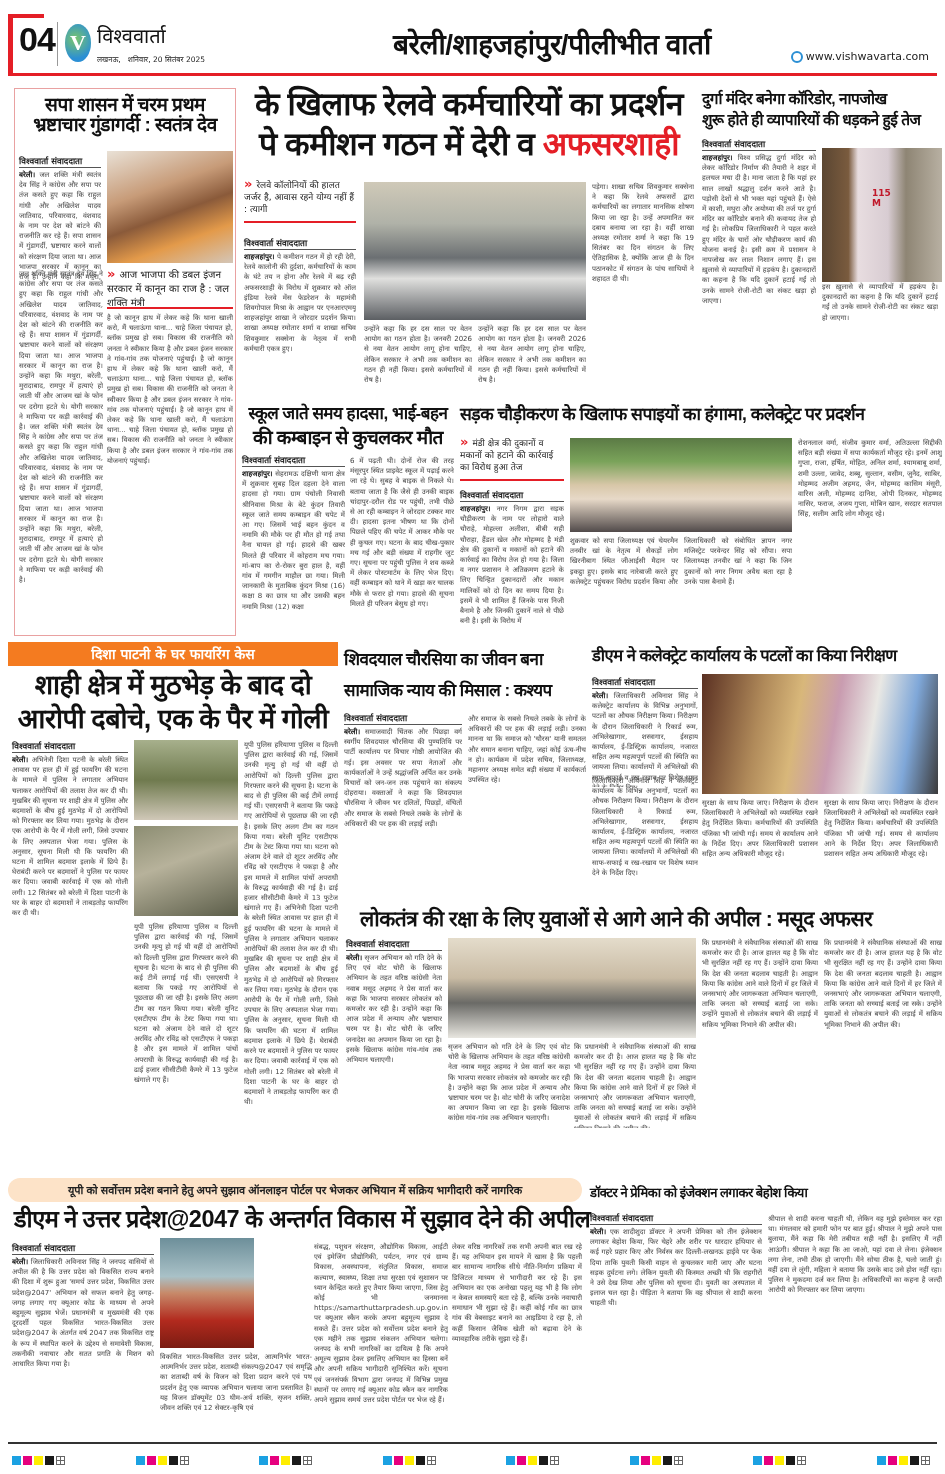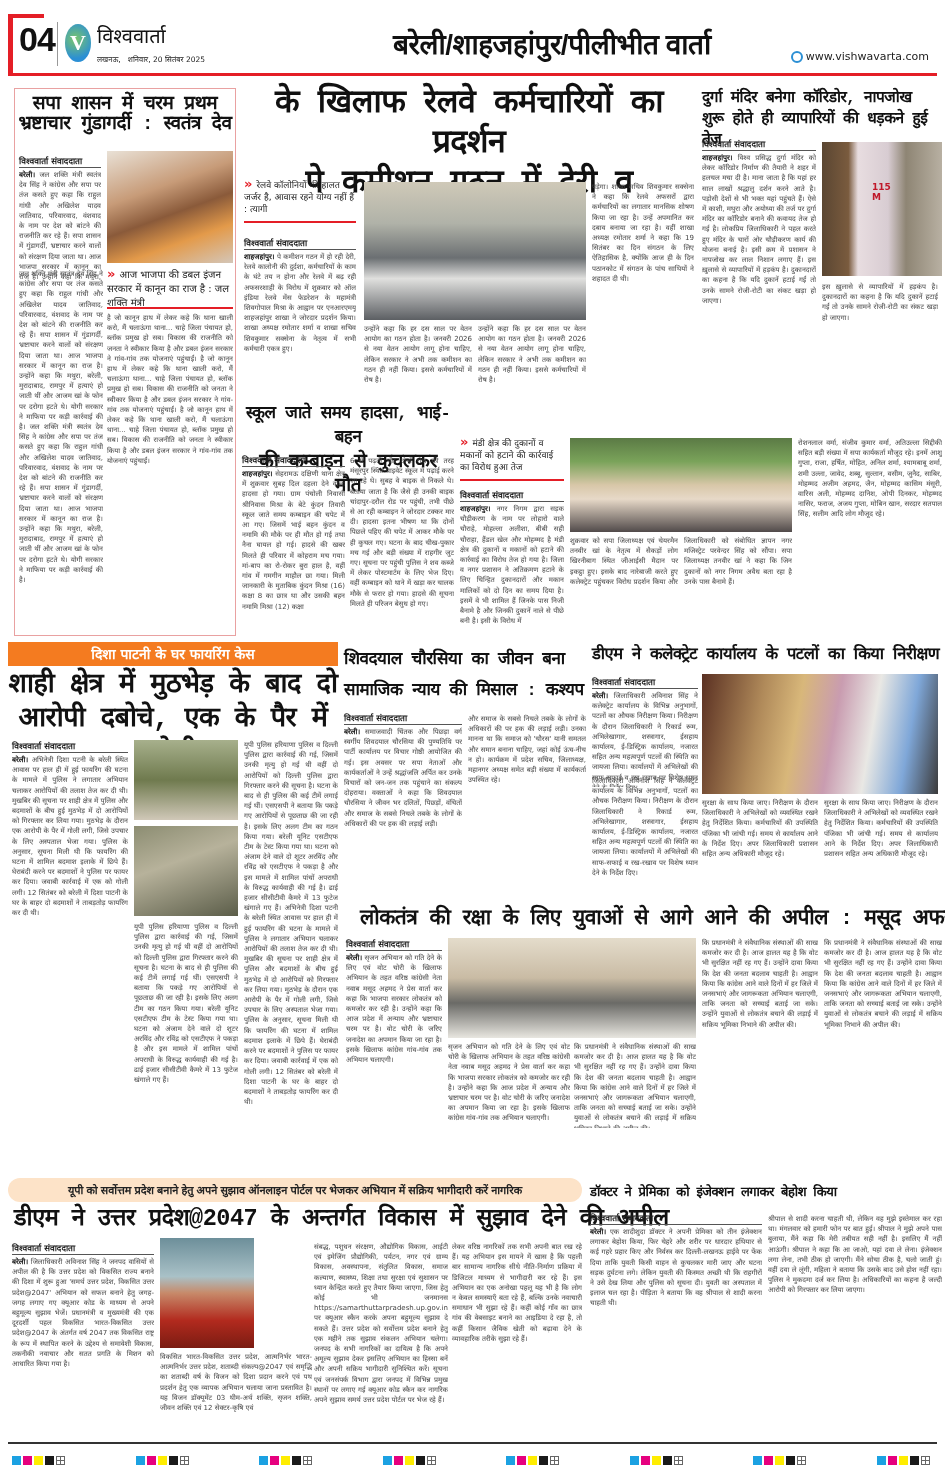--- a/index.html
+++ b/index.html
@@ -1,18 +1,18 @@
 <!DOCTYPE html>
 <html><head>
 <meta charset="utf-8">
 <style>
 *{box-sizing:border-box;margin:0;padding:0}
 body{width:945px;height:1474px;background:#fff;font-family:"DejaVu Sans","Liberation Sans",sans-serif;color:#222;position:relative;overflow:hidden}
 .abs{position:absolute}
-.hl{font-family:Liberation Mono, monospace;color:#111;font-weight:bold;line-height:1.05;letter-spacing:-0.5px}
+.hl{font-family:Liberation Sans, sans-serif;color:#111;font-weight:bold;line-height:1.05;letter-spacing:-0.5px}
 .by{font-size:8.5px;font-weight:bold;color:#222;border-bottom:1px solid #555;padding-bottom:1px;margin-bottom:2px}
 .txt{font-size:7px;line-height:10.2px;color:#444;text-align:justify;overflow:hidden}
 .txt b{color:#111}
 .photo{background:linear-gradient(135deg,#8a8f7a,#c8b8a0 40%,#6f7560 70%,#a09080);overflow:hidden}
 .cap{font-size:10px;line-height:14px;color:#222}
 .cap .arr{color:#e41e26;font-weight:bold;font-size:13px;margin-right:4px}
 .redline{border-bottom:2px solid #e41e26}
 .box{border:1px solid #e9a1a1}
 .cmyk span{display:inline-block;width:9px;height:9px;margin-right:2px;vertical-align:middle}
 </style>
@@ -68,39 +68,40 @@
 
 <div class="abs" style="left:702px;top:88px;width:238px;height:300px">
   <div class="hl" style="font-size:15.5px;line-height:21px">
     <div>दुर्गा मंदिर बनेगा कॉरिडोर, नापजोख</div>
     <div>शुरू होते ही व्यापारियों की धड़कने हुई तेज</div>
   </div>
   <div class="abs" style="left:0;top:50px;width:114px">
     <div class="by">विश्ववार्ता संवाददाता</div>
     <div class="txt" style="height:244px"><b>शाहजहांपुर।</b> <span>विश्व प्रसिद्ध दुर्गा मंदिर को लेकर कॉरिडोर निर्माण की तैयारी ने शहर में हलचल मचा दी है। माना जाता है कि यहां हर साल लाखों श्रद्धालु दर्शन करने आते है। पड़ोसी देशों से भी भक्त यहां पहुंचते हैं। ऐसे में काशी, मथुरा और अयोध्या की तर्ज पर दुर्गा मंदिर का कॉरिडोर बनाने की कवायद तेज हो गई है। लोकप्रिय जिलाधिकारी ने पहल करते हुए मंदिर के चारों ओर चौड़ीकरण कार्य की योजना बनाई है। इसी क्रम में प्रशासन ने नापजोख कर लाल निशान लगाए हैं।</span> <span>इस ख़ुलासे से व्यापारियों में हड़कंप है। दुकानदारों का कहना है कि यदि दुकानें हटाई गईं तो उनके सामने रोजी-रोटी का संकट खड़ा हो जाएगा।</span></div>
   </div>
-  <div class="abs photo" style="left:120px;top:54px;width:120px;height:134px;background:linear-gradient(90deg,#5a4632 0%,#7a5b3e 22%,#e8dde0 30%,#d8ccd2 55%,#8e8574 70%,#b8b0a2 100%)">
+  <div class="abs photo" style="left:120px;top:60px;width:120px;height:134px;background:linear-gradient(90deg,#5a4632 0%,#7a5b3e 22%,#e8dde0 30%,#d8ccd2 55%,#8e8574 70%,#b8b0a2 100%)">
     <div style="position:absolute;left:50px;top:40px;color:#c0182a;font-size:9px;font-weight:bold;width:20px">115 M</div>
   </div>
   <div class="abs txt" style="left:120px;top:194px;width:116px;height:106px">इस ख़ुलासे से व्यापारियों में हड़कंप है। दुकानदारों का कहना है कि यदि दुकानें हटाई गईं तो उनके सामने रोजी-रोटी का संकट खड़ा हो जाएगा।</div>
 </div>
 
 <div class="abs" style="left:242px;top:402px;width:212px;height:236px">
   <div class="hl" style="font-size:17px;text-align:center;line-height:24px">
     <div>स्कूल जाते समय हादसा, भाई-बहन</div>
     <div style="font-size:19px">की कम्बाइन से कुचलकर मौत</div>
   </div>
   <div class="abs" style="left:0;top:52px;width:103px">
     <div class="by">विश्ववार्ता संवाददाता</div>
     <div class="txt" style="height:172px"><b>शाहजहांपुर।</b> <span>सेहरामऊ दक्षिणी थाना क्षेत्र में शुक्रवार सुबह दिल दहला देने वाला हादसा हो गया। ग्राम पंचोली निवासी श्रीनिवास मिश्रा के बेटे कुंदन तिवारी स्कूल जाते समय कम्बाइन की चपेट में आ गए। जिसमें भाई बहन कुंदन व नमामि की मौके पर ही मौत हो गई तथा नैना घायल हो गई। हादसे की खबर मिलते ही परिवार में कोहराम मच गया। मां-बाप का रो-रोकर बुरा हाल है, वहीं गांव में गमगीन माहौल छा गया। मिली जानकारी के मुताबिक कुंदन मिश्रा (16) कक्षा 8 का छात्र था और उसकी बहन नमामि मिश्रा (12) कक्षा</span></div>
   </div>
   <div class="abs txt" style="left:108px;top:54px;width:104px;height:182px">6 में पढ़ती थी। दोनों रोज की तरह मंसूरपुर स्थित प्राइवेट स्कूल में पढ़ाई करने जा रहे थे। सुबह वे बाइक से निकले थे। बताया जाता है कि जैसे ही उनकी बाइक चांदापुर-दरौल रोड पर पहुंची, तभी पीछे से आ रही कम्बाइन ने जोरदार टक्कर मार दी। हादसा इतना भीषण था कि दोनों पिछले पहिए की चपेट में आकर मौके पर ही कुचल गए। घटना के बाद चीख-पुकार मच गई और बड़ी संख्या में राहगीर जुट गए। सूचना पर पहुंची पुलिस ने शव कब्जे में लेकर पोस्टमार्टम के लिए भेज दिए। वहीं कम्बाइन को थाने में खड़ा कर चालक मौके से फरार हो गया। हादसे की सूचना मिलते ही परिजन बेसुध हो गए।</div>
 </div>
 
 <div class="abs" style="left:460px;top:402px;width:482px;height:236px">
+  <div class="hl" style="font-size:17.5px;white-space:nowrap;line-height:24px">सड़क चौड़ीकरण के खिलाफ सपाइयों का हंगामा, कलेक्ट्रेट पर प्रदर्शन</div>
   <div class="abs" style="left:0;top:34px;width:104px">
     <div class="cap redline" style="font-size:9px;line-height:12px;padding-bottom:6px;margin-bottom:8px"><span class="arr">»</span><span>मंडी क्षेत्र की दुकानों व मकानों को हटाने की कार्रवाई का विरोध हुआ तेज</span></div>
     <div class="by">विश्ववार्ता संवाददाता</div>
     <div class="txt" style="height:134px"><b>शाहजहांपुर।</b> <span>नगर निगम द्वारा सड़क चौड़ीकरण के नाम पर लोहारो वाले चौराहे, मोहल्ला अलीशा, बीबी सही चौराहा, हैंडल खेल और मोहम्मद है मंडी क्षेत्र की दुकानों व मकानों को हटाने की कार्रवाई का विरोध तेज हो गया है। जिला व नगर प्रशासन ने अतिक्रमण हटाने के लिए चिन्हित दुकानदारों और मकान मालिकों को दो दिन का समय दिया है। इसमें वे भी शामिल हैं जिनके पास निजी बैनामे है और जिनकी दुकानें नाले से पीछे बनी है। इसी के विरोध में</span></div>
   </div>
   <div class="abs photo" style="left:110px;top:36px;width:222px;height:94px;background:linear-gradient(180deg,#5b7a45 0%,#7aa35a 25%,#d8c7a8 50%,#e7d9c8 65%,#514a4a 100%)"></div>
   <div class="abs txt" style="left:110px;top:134px;width:222px;height:102px;column-count:2;column-gap:6px">शुक्रवार को सपा जिलाध्यक्ष एवं चेयरमैन तनवीर खां के नेतृत्व में सैकड़ों लोग खिरनीबाग स्थित जीआईसी मैदान पर इकट्ठा हुए। इसके बाद नारेबाजी करते हुए कलेक्ट्रेट पहुंचकर विरोध प्रदर्शन किया और जिलाधिकारी को संबोधित ज्ञापन नगर मजिस्ट्रेट परवेन्दर सिंह को सौंपा। सपा जिलाध्यक्ष तनवीर खां ने कहा कि जिन दुकानों को नगर निगम अवैध बता रहा है उनके पास बैनामे हैं।</div>
   <div class="abs txt" style="left:338px;top:36px;width:144px;height:200px">रोशनलाल वर्मा, संजीव कुमार वर्मा, अतिउल्ला सिद्दीकी सहित बड़ी संख्या में सपा कार्यकर्ता मौजूद रहे। इनमें आशु गुप्ता, राजा, हर्षित, मोहित, अनिल शर्मा, श्यामबाबू शर्मा, शमी उल्ला, जावेद, शब्बू, सुल्तान, वसीम, जुनैद, साबिर, मोहम्मद अजीम अहमद, जैन, मोहम्मद कासिम मंसूरी, वारिस अली, मोहम्मद दानिश, ओपी दिनकर, मोहम्मद नासिर, फराज, अजय गुप्ता, मोबिन खान, सरदार सतपाल सिंह, सलीम आदि लोग मौजूद रहे।</div>
 </div>
 

